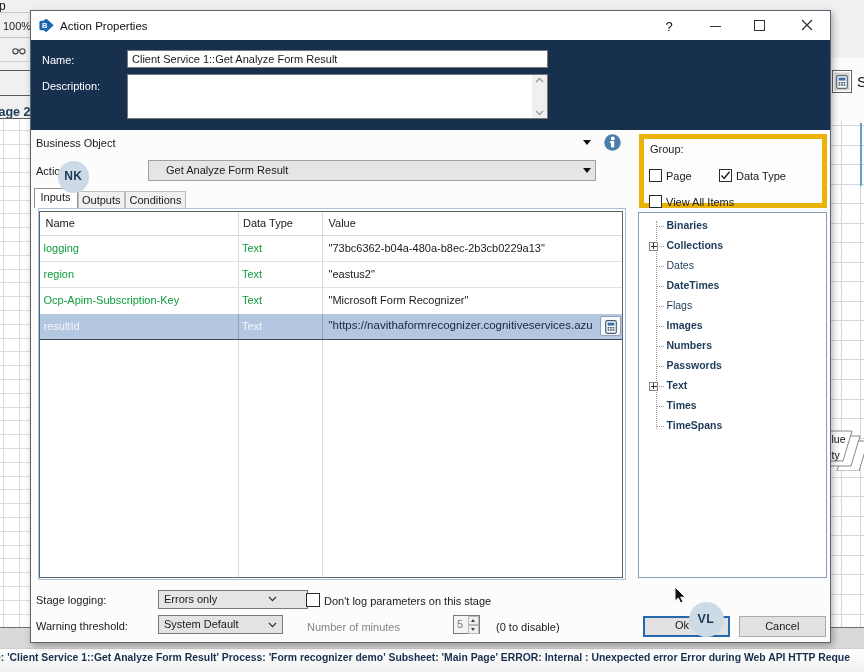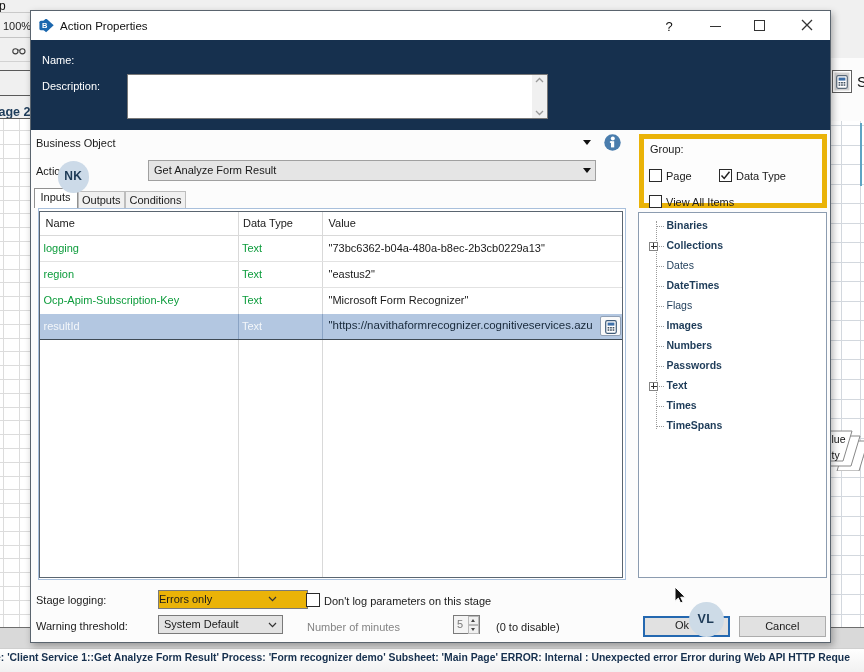--- a/index.html
+++ b/index.html
@@ -78,34 +78,35 @@
  <div style="left:29px;top:9px;font-size:11.5px;color:#111">Action Properties</div>
  <div style="left:629px;top:8px;width:18px;text-align:center;font-size:13px;color:#111">?</div>
  <div style="left:679px;top:14.5px;width:11px;height:1.5px;background:#333"></div>
  <div style="left:723px;top:9px;width:11px;height:11px;border:1.4px solid #333"></div>
  <svg style="left:769.5px;top:8px" width="12" height="12" viewBox="0 0 12 12">
   <path d="M1 1 L11 11 M11 1 L1 11" stroke="#333" stroke-width="1.3"></path>
  </svg>
 
  <div style="left:0;top:29px;width:799px;height:90px;background:#16304e"></div>
  <div style="left:11px;top:42.5px;color:#fff">Name:</div>
+ <div style="left:96px;top:39px;width:421px;height:18px;background:#fff;border:1px solid #777;line-height:16px;padding-left:4px;font-size:11px;position:absolute">Client Service 1::Get Analyze Form Result</div>
  <div style="left:11px;top:68.5px;color:#fff">Description:</div>
  <div style="left:96px;top:63px;width:421px;height:45px;background:#fff;border:1px solid #777"></div>
  <div style="left:501px;top:64px;width:15px;height:43px;background:#f0f0f0"></div>
  <svg style="left:504px;top:66px" width="9" height="6" viewBox="0 0 9 6">
         <path d="M1 5 L4.5 1.5 L8 5" stroke="#9a9a9a" stroke-width="1.3" fill="none"></path>
       </svg>
  <svg style="left:504px;top:99px" width="9" height="6" viewBox="0 0 9 6">
         <path d="M1 1 L4.5 4.5 L8 1" stroke="#9a9a9a" stroke-width="1.3" fill="none"></path>
       </svg>
 
  <div style="left:5px;top:125.5px">Business Object</div>
  <div style="left:552px;top:128.5px;width:0;height:0;border-left:4.5px solid transparent;border-right:4.5px solid transparent;border-top:5.5px solid #111"></div>
  <div style="left:5px;top:153.5px">Action</div>
- <div class="combo" style="left:117px;top:149px;width:448px;height:21px;background:#e5e5e5;border:1px solid #a0a0a0;line-height:19px;padding-left:5px">Get Analyze Form Result</div>
+ <div class="combo" style="left:117px;top:149px;width:448px;height:21px;background:#e5e5e5;border:1px solid #a0a0a0;line-height:19px;padding-left:17px">Get Analyze Form Result</div>
  <div style="left:552px;top:156.5px;width:0;height:0;border-left:4.5px solid transparent;border-right:4.5px solid transparent;border-top:5.5px solid #111"></div>
  <svg style="left:572.5px;top:122.5px" width="17" height="17" viewBox="0 0 17 17">
   <circle cx="8.5" cy="8.5" r="8.2" fill="#4a7dad"></circle>
   <circle cx="8.8" cy="4.6" r="2" fill="#fff"></circle>
   <rect x="7" y="7.2" width="3.2" height="6.2" fill="#fff"></rect>
   <rect x="5.9" y="7.2" width="2" height="1.7" fill="#fff"></rect>
  </svg>
 
  <div style="left:26.5px;top:150px;width:31.5px;height:31.5px;border-radius:50%;background:#ccdae8;line-height:31.5px;text-align:center;font-weight:bold;font-size:12px;letter-spacing:0.4px;color:#1d3a56;z-index:6">NK</div>
 
@@ -194,21 +195,21 @@
         <div style="left:11.5px;top:172.5px;width:6px;height:1px;background:#333;z-index:3"></div>
         <div style="left:14px;top:170px;width:1px;height:6px;background:#333;z-index:3"></div>
         <div style="left:27.5px;top:166px;font-weight:bold;font-size:10.5px;color:#1d3b58">Text</div>
         <div style="left:17px;top:192.5px;width:8px;border-top:1px dotted #9a9a9a"></div>
         <div style="left:27.5px;top:186px;font-weight:bold;font-size:10.5px;color:#1d3b58">Times</div>
         <div style="left:17px;top:212.5px;width:8px;border-top:1px dotted #9a9a9a"></div>
         <div style="left:27.5px;top:206px;font-weight:bold;font-size:10.5px;color:#1d3b58">TimeSpans</div>
       </div>
 
  <div style="left:5px;top:583px">Stage logging:</div>
- <div style="left:127px;top:578.5px;width:150px;height:19px;background:#eab308;border:1px solid #7a7a7a;line-height:17px;">Errors only</div>
+ <div style="left:127px;top:578.5px;width:150px;height:19px;background:#e5e5e5;border:1px solid #7a7a7a;line-height:17px;padding-left:5px">Errors only</div>
  <svg style="left:237px;top:585px" width="9" height="6" viewBox="0 0 9 6">
         <path d="M1 1 L4.5 4.7 L8 1" stroke="#333" stroke-width="1.2" fill="none"></path>
       </svg>
  <div style="left:275px;top:582px;width:13.5px;height:13.5px;border:1.6px solid #2a2a2a;background:#fff"></div>
  <div style="left:293px;top:584px">Don't log parameters on this stage</div>
  <div style="left:5px;top:609px">Warning threshold:</div>
  <div style="left:127px;top:604px;width:125px;height:19px;background:#e3e3e3;border:1px solid #7a7a7a;line-height:17px;padding-left:5px">System Default</div>
  <svg style="left:237px;top:610.5px" width="9" height="6" viewBox="0 0 9 6">
         <path d="M1 1 L4.5 4.7 L8 1" stroke="#333" stroke-width="1.2" fill="none"></path>
       </svg>

